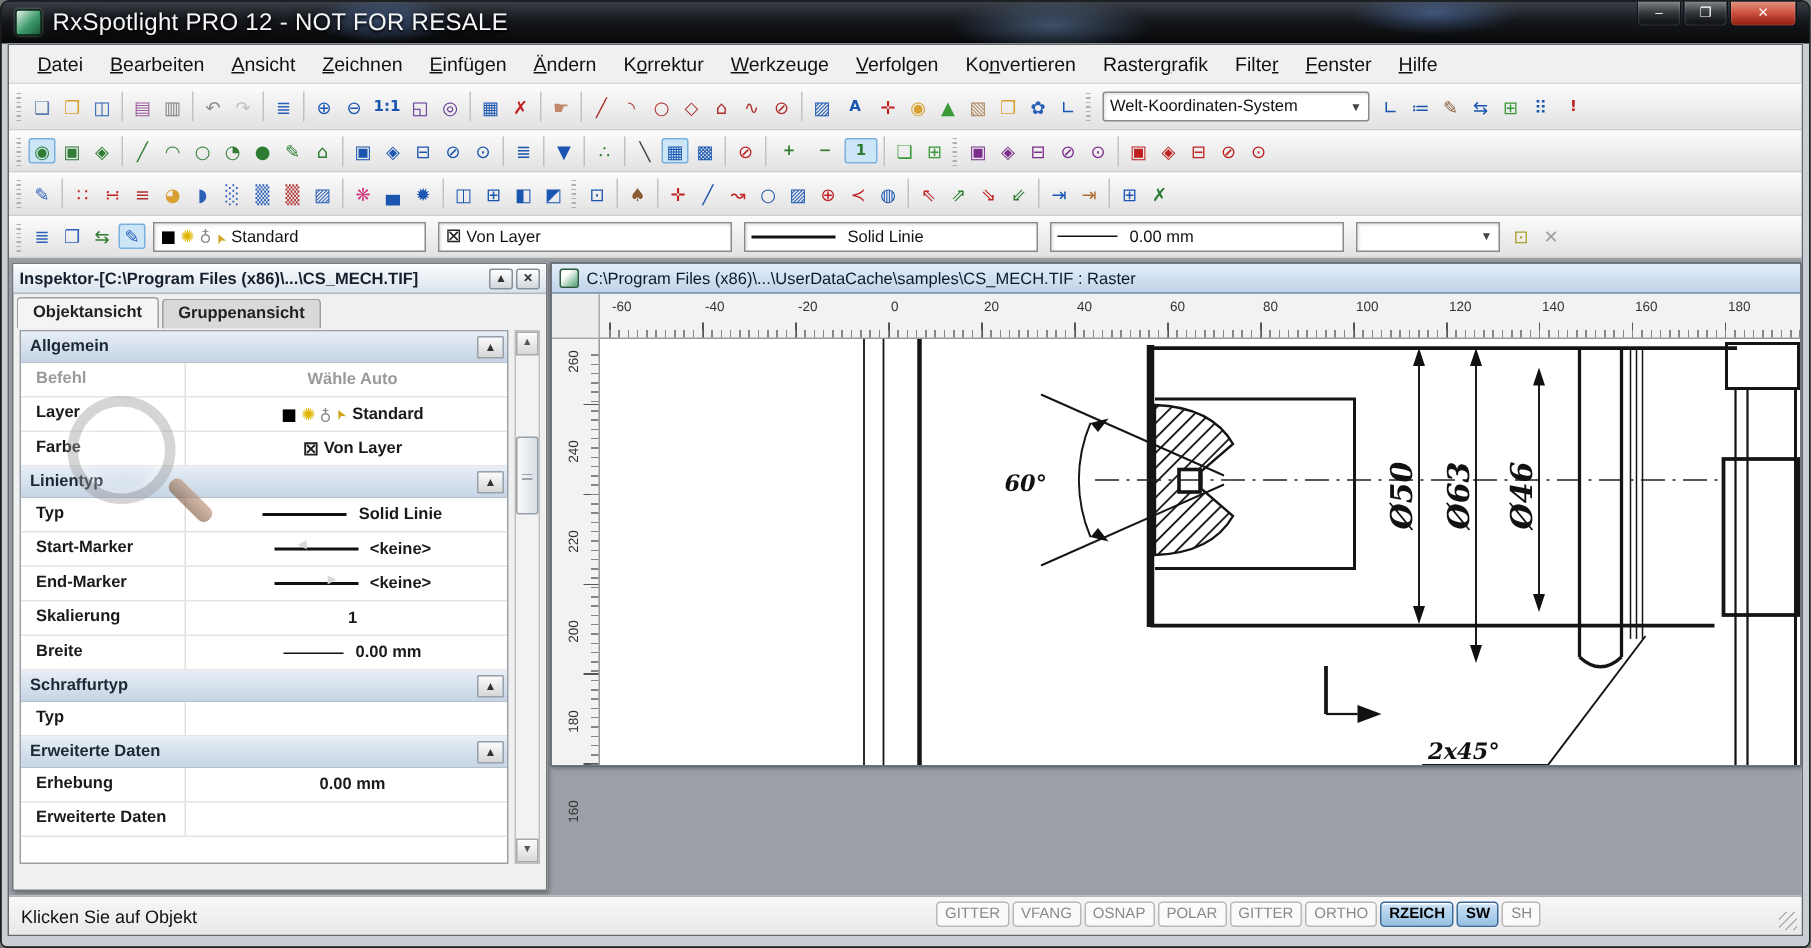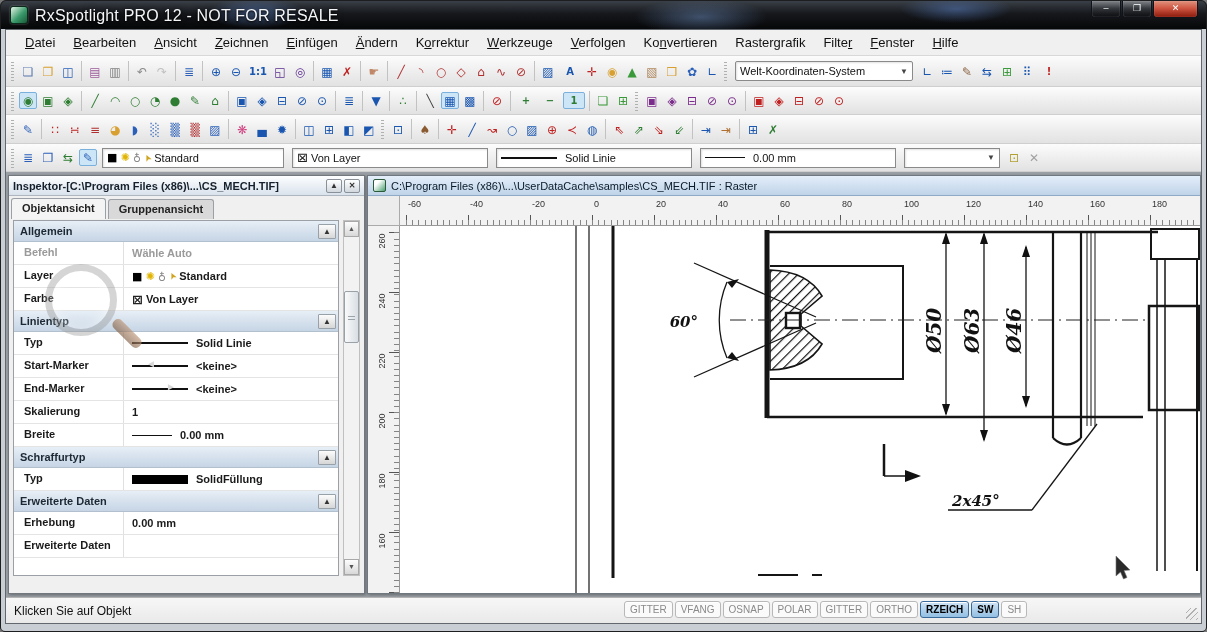--- a/index.html
+++ b/index.html
@@ -75,42 +75,42 @@
   .pgrid{position:absolute;left:4px;top:44px;width:326px;height:356px;background:#fff;
     border:1px solid #9aa0a6;overflow:hidden;}
   .pg-head{height:21px;background:linear-gradient(#e7eef6,#c6d5e5);border-bottom:1px solid #b2bfcc;
     display:flex;align-items:center;padding:0 2px 0 6px;font-size:11px;color:#1c2834;}
   .pg-head span.t{flex:1;}
   .pg-colbtn{width:18px;height:15px;border:1px solid #98a0a8;border-radius:1px;
     background:linear-gradient(#fcfcfc,#d6d6d6);font-size:8px;line-height:13px;text-align:center;color:#333;}
   .pg-row{height:23px;display:flex;border-bottom:1px solid #e4e4e4;font-size:11px;color:#1a1a1a;}
   .pg-lab{width:110px;flex:none;padding:4px 4px 0 10px;border-right:1px solid #e0e0e0;
     white-space:nowrap;overflow:hidden;}
-  .pg-val{flex:1;display:flex;align-items:center;padding-left:8px;white-space:nowrap;overflow:hidden;}
+  .pg-val{flex:1;display:flex;align-items:center;padding-left:8px;white-space:nowrap;overflow:hidden;justify-content:center;}
   .pg-row.muted .pg-lab,.pg-row.muted .pg-val{color:#9a9a9a;}
   .lwrap{position:relative;display:inline-flex;align-items:center;}
   .ghost{position:absolute;color:#d9d9d9;font-size:10px;top:-7px;}
   .ghost.s{left:14px;} .ghost.e{left:34px;}
   .vscroll{position:absolute;right:4px;top:44px;width:17px;height:356px;background:#f2f2f2;
     border:1px solid #c0c0c0;}
   .sbtn{position:absolute;left:0;width:15px;height:16px;background:linear-gradient(#fdfdfd,#d8d8d8);
     border:1px solid #a8a8a8;font-size:7px;text-align:center;line-height:14px;color:#555;}
   .sbtn.up{top:0;} .sbtn.dn{bottom:0;}
   .sthumb{position:absolute;left:0;top:70px;width:15px;height:52px;border:1px solid #98a0a8;
     background:linear-gradient(90deg,#fafafa,#d8dee4);border-radius:2px;}
   .sthumb:after{content:"";position:absolute;left:3px;right:3px;top:22px;height:6px;
     background:repeating-linear-gradient(0deg,#9aa2aa 0 1px,transparent 1px 3px);}
   .maglass{position:absolute;left:36px;top:88px;width:72px;height:72px;border-radius:50%;
     border:7px solid rgba(150,150,150,.40);pointer-events:none;z-index:5;
     box-shadow:inset 0 0 14px rgba(255,255,255,.6);}
   .maghandle{position:absolute;left:100px;top:152px;width:36px;height:11px;border-radius:5px;
     background:linear-gradient(rgba(190,150,120,.65),rgba(130,95,70,.65));transform:rotate(45deg);
     pointer-events:none;z-index:5;}
   
-  .docwin{position:absolute;left:361px;top:3px;width:834px;height:419px;background:#404040;
+  .docwin{position:absolute;left:361px;top:3px;width:834px;height:336px;background:#404040;
     border:1px solid #6f7880;box-shadow:1px 1px 3px rgba(0,0,0,.35);}
   .dtitle{position:absolute;left:0;right:0;top:0;height:20px;
     background:linear-gradient(#e4eefa,#bfd3e8);border-bottom:1px solid #8faac6;
     display:flex;align-items:center;padding:0 5px;font-size:11px;color:#0a1a2a;}
   .dicon{width:13px;height:13px;margin-right:5px;border:1px solid #2a5a3a;border-radius:2px;
     background:linear-gradient(135deg,#fff 30%,#4aa070);flex:none;}
   .rcorner{position:absolute;left:0;top:20px;width:32px;height:30px;background:#ececec;
     border-right:1px solid #aaa;border-bottom:1px solid #aaa;}
   .rulerh{position:absolute;left:32px;right:0;top:20px;height:30px;background:#f2f2f2;
     border-bottom:1px solid #999;}
@@ -448,24 +448,20 @@
                   <span class="lsw thin"></span>
                   <span class="pg-text">0.00 mm</span>
                 </div>
               </div>
               <div class="pg-head">
                 <span class="t">Schraffurtyp</span>
                 <span class="pg-colbtn">▲</span>
               </div>
               <div class="pg-row">
                 <div class="pg-lab">Typ</div>
-                <div class="pg-val">
-                  <span class="ssw"></span>
-                  <span class="pg-text">SolidFüllung</span>
-                </div>
               </div>
               <div class="pg-head">
                 <span class="t">Erweiterte Daten</span>
                 <span class="pg-colbtn">▲</span>
               </div>
               <div class="pg-row">
                 <div class="pg-lab">Erhebung</div>
                 <div class="pg-val">
                   <span class="pg-text">0.00 mm</span>
                 </div>

